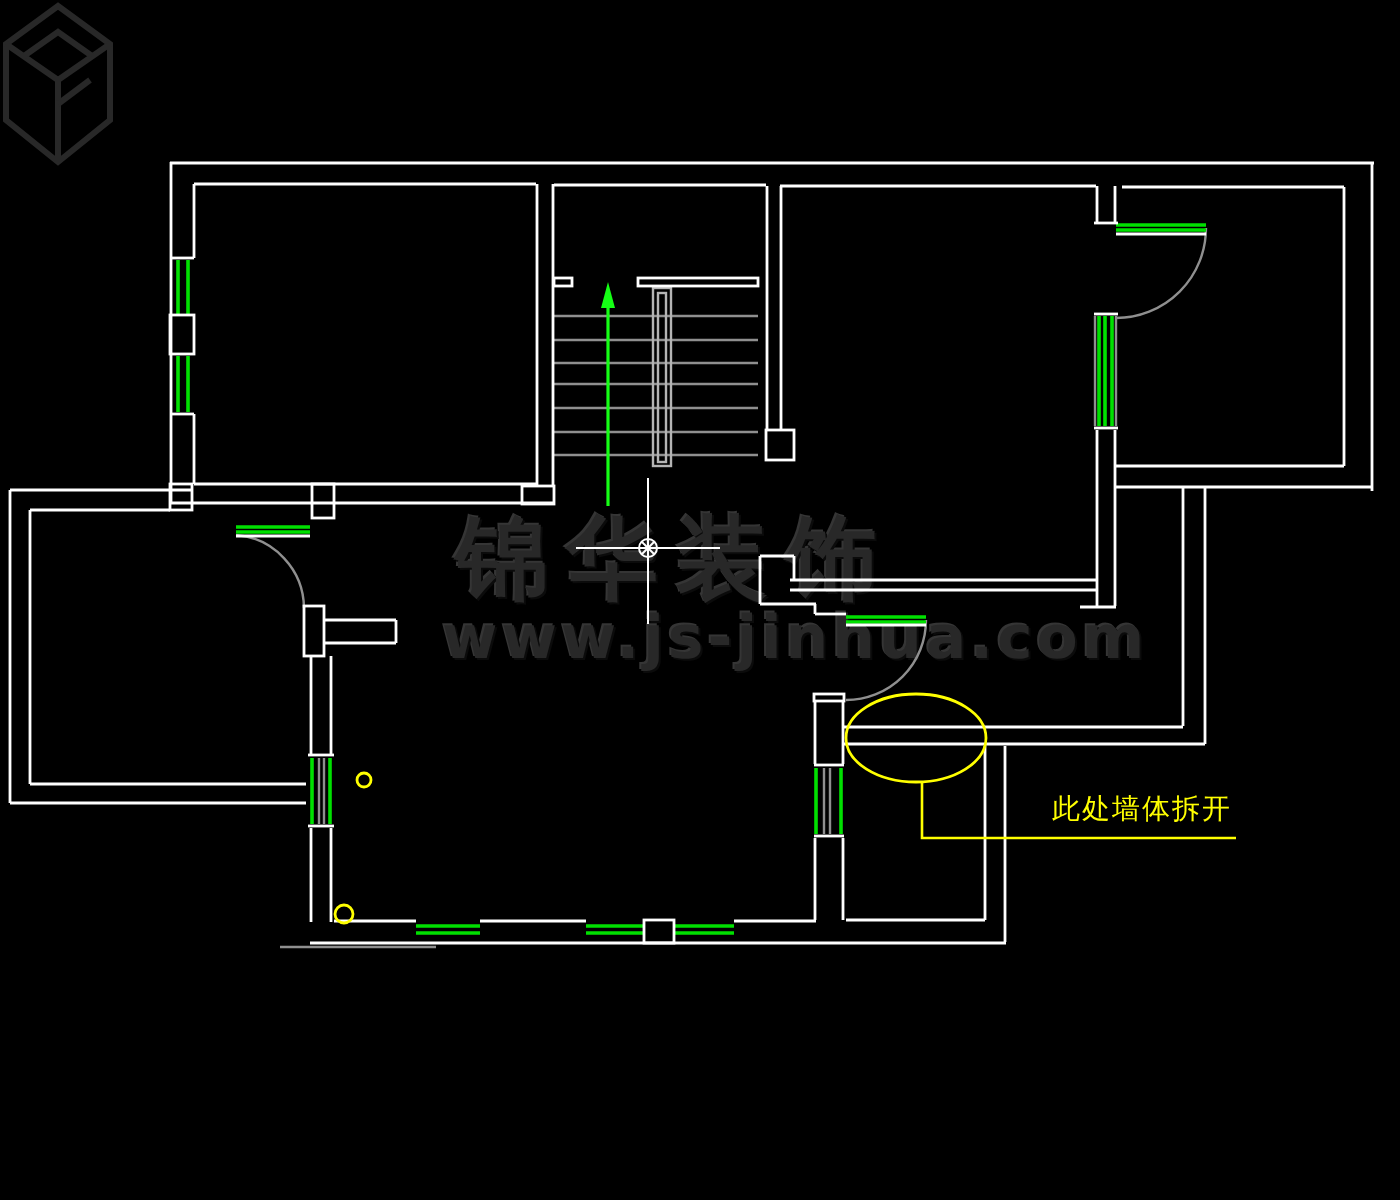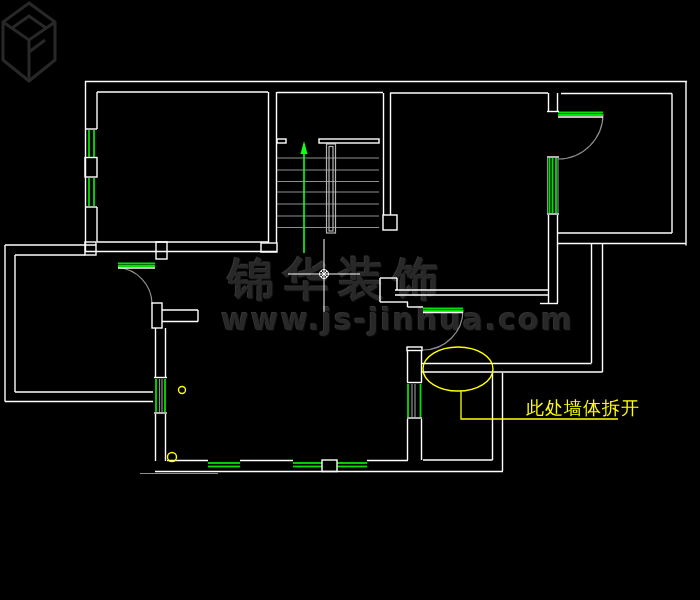--- a/index.html
+++ b/index.html
@@ -18,21 +18,21 @@
   .wm-url{
     position:absolute;left:221px;top:305px;
     font-size:30px;font-weight:bold;letter-spacing:2px;line-height:1;
     color:#282828;text-shadow:1px 1px 0 #0b0b0b,-1px -1px 0 #353535;
     white-space:nowrap;
   }
   .wm-logo{position:absolute;left:162px;top:257px;}
   #plan{z-index:2;}
   .annotation{
     position:absolute;left:526px;top:398px;z-index:3;
-    color:#ffff00;font-size:18px;letter-spacing:1px;line-height:1.1;
+    color:#ffff00;font-size:14px;letter-spacing:1px;line-height:1.1;
     white-space:nowrap;
   }
 </style>
 </head>
 <body>
 
 <div class="stage">
 
   <div class="watermark">
     <svg class="wm-logo" width="58" height="84" viewBox="0 0 58 84">

